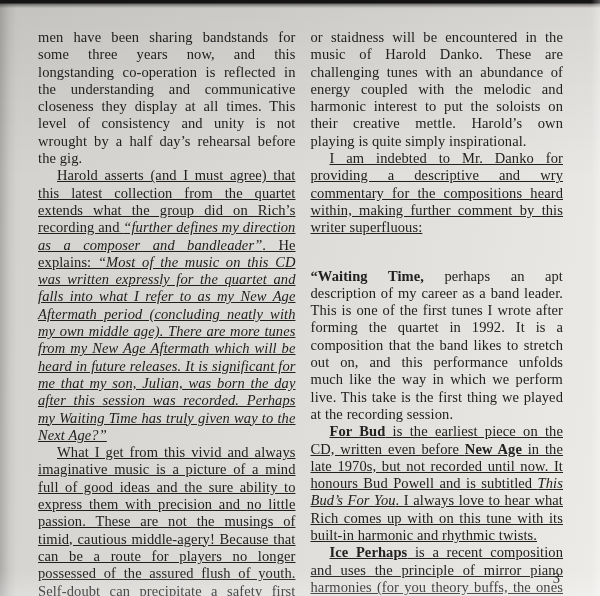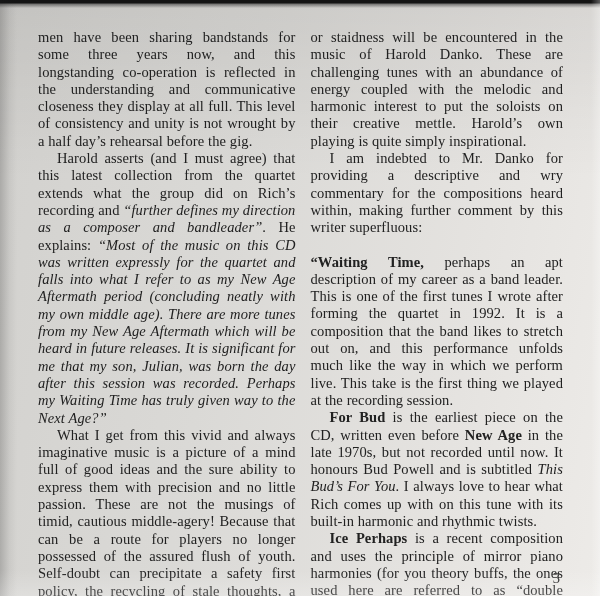--- a/index.html
+++ b/index.html
@@ -33,22 +33,22 @@
     font-size: 14.5px;
     line-height: 17.3px;
     letter-spacing: 0.1px;
   }
   .col-left  { width: 258px; }
   .col-right { width: 253px; }
   p.para {
     margin: 0;
     text-align: justify;
   }
-  p.para.indent { text-indent: 19px; }
-  p.para.space-before { margin-top: 17px; }
+  p.para.indent { text-indent: 19px; text-decoration: underline; }
+  p.para.space-before { margin-top: 31px; }
   .italic { font-style: italic; }
   .bold { font-weight: bold; }
   .page-number {
     position: absolute;
     right: 40px;
     bottom: 9px;
     font-size: 14.5px;
     color: #2a2a2a;
   }
   .top-edge {
@@ -79,21 +79,21 @@
     background: linear-gradient(to top, rgba(255,255,255,0.22), rgba(255,255,255,0));
     pointer-events: none;
   }
 </style>
 </head>
 <body>
 
 <div class="page">
   <div class="columns">
     <div class="col col-left">
-        <p class="para"><span>men have been sharing bandstands for some three years now, and this longstanding co-operation is reflected in the understanding and communicative closeness they display at all full. This level of consistency and unity is not wrought by a half day’s rehearsal before the gig.</span></p>
+        <p class="para"><span>men have been sharing bandstands for some three years now, and this longstanding co-operation is reflected in the understanding and communicative closeness they display at all times. This level of consistency and unity is not wrought by a half day’s rehearsal before the gig.</span></p>
         <p class="para indent"><span>Harold asserts (and I must agree) that this latest collection from the quartet extends what the group did on Rich’s recording and </span><span class="italic">“further defines my direction as a composer and bandleader”</span><span>. He explains: </span><span class="italic">“Most of the music on this CD was written expressly for the quartet and falls into what I refer to as my New Age Aftermath period (concluding neatly with my own middle age). There are more tunes from my New Age Aftermath which will be heard in future releases. It is significant for me that my son, Julian, was born the day after this session was recorded. Perhaps my Waiting Time has truly given way to the Next Age?”</span></p>
         <p class="para indent"><span>What I get from this vivid and always imaginative music is a picture of a mind full of good ideas and the sure ability to express them with precision and no little passion. These are not the musings of timid, cautious middle-agery! Because that can be a route for players no longer possessed of the assured flush of youth. Self-doubt can precipitate a safety first policy, the recycling of stale thoughts, a reluctance to take risks. No such complacency</span></p>
       </div>
     <div class="col col-right">
         <p class="para"><span>or staidness will be encountered in the music of Harold Danko. These are challenging tunes with an abundance of energy coupled with the melodic and harmonic interest to put the soloists on their creative mettle. Harold’s own playing is quite simply inspirational.</span></p>
         <p class="para indent"><span>I am indebted to Mr. Danko for providing a descriptive and wry commentary for the compositions heard within, making further comment by this writer superfluous:</span></p>
         <p class="para space-before"><span class="bold">“Waiting Time,</span><span> perhaps an apt description of my career as a band leader. This is one of the first tunes I wrote after forming the quartet in 1992. It is a composition that the band likes to stretch out on, and this performance unfolds much like the way in which we perform live. This take is the first thing we played at the recording session.</span></p>
         <p class="para indent"><span class="bold">For Bud</span><span> is the earliest piece on the CD, written even before </span><span class="bold">New Age</span><span> in the late 1970s, but not recorded until now. It honours Bud Powell and is subtitled </span><span class="italic">This Bud’s For You</span><span>. I always love to hear what Rich comes up with on this tune with its built-in harmonic and rhythmic twists.</span></p>
         <p class="para indent"><span class="bold">Ice Perhaps</span><span> is a recent composition and uses the principle of mirror piano harmonies (for you theory buffs, the ones used here are referred to as “double harmonic” scales). It is actually a long metre blues form and is the band’s official</span></p>
       </div>

